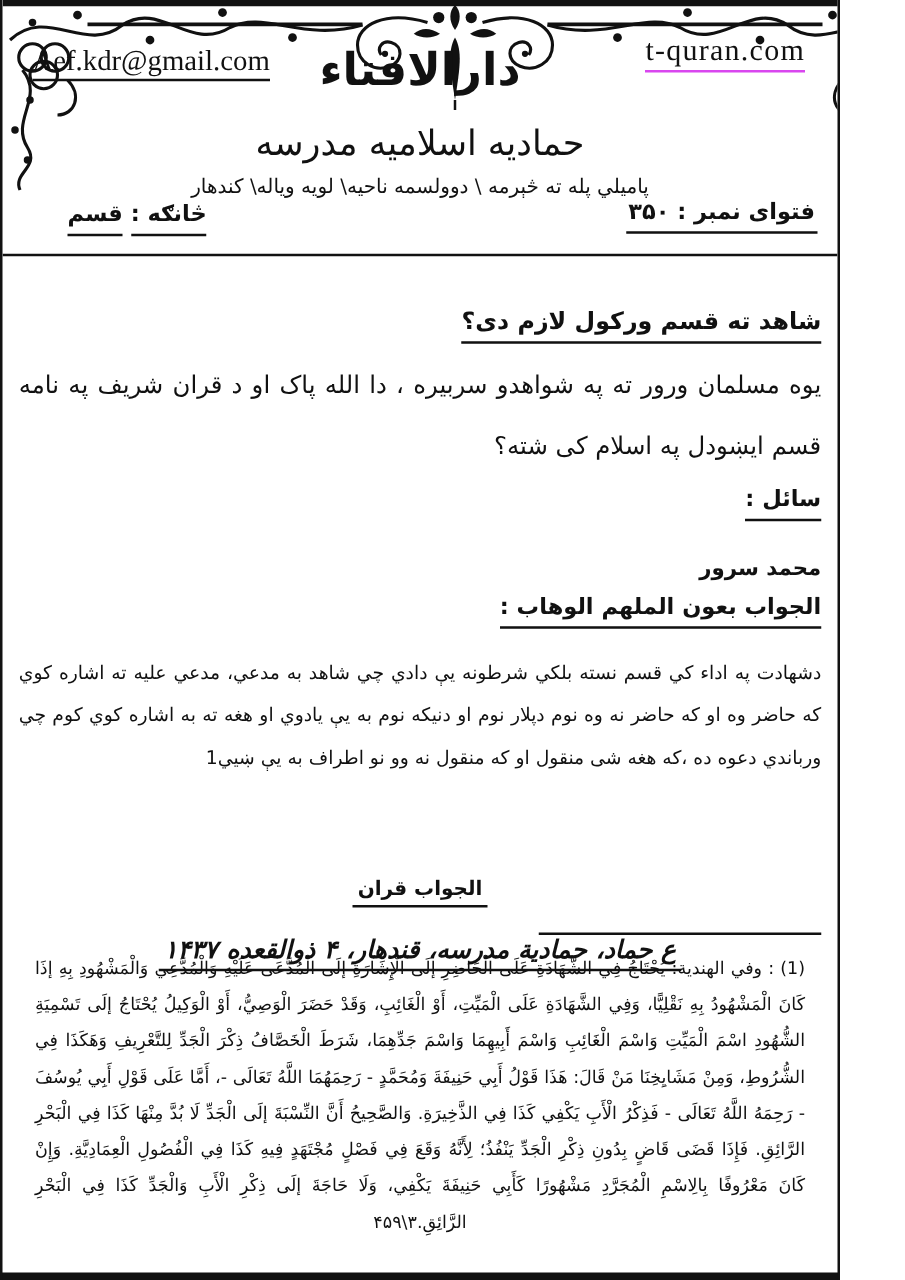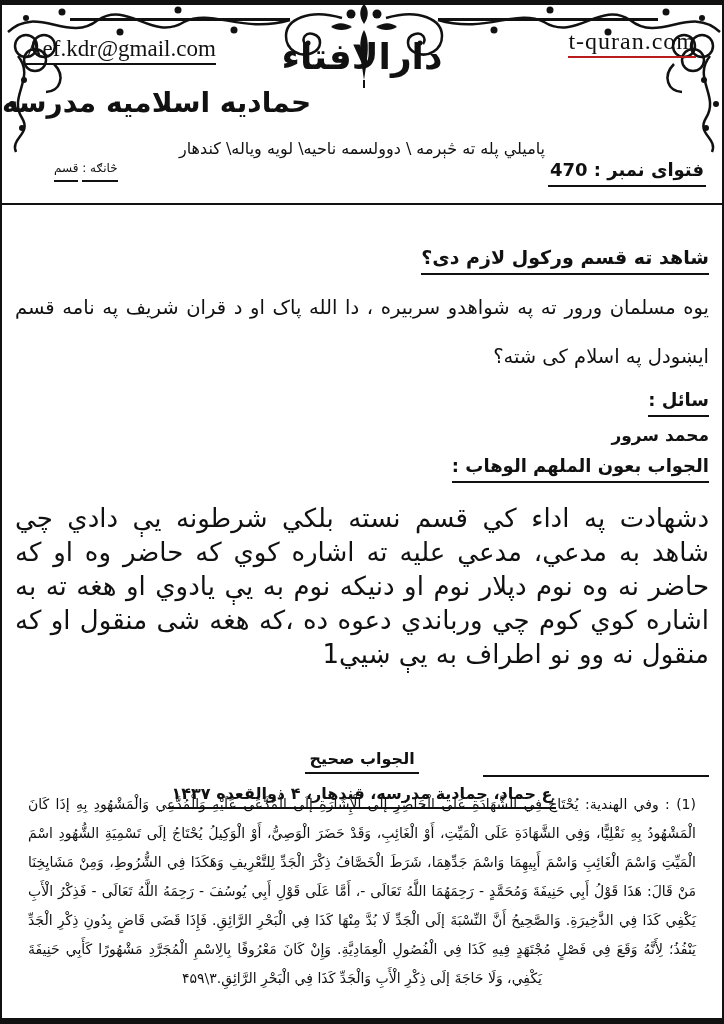--- a/index.html
+++ b/index.html
@@ -1,18 +1,18 @@
 <!DOCTYPE html>
 <html><head>
 <meta charset="utf-8">
 <style>
   html,body { margin:0; padding:0; background:#ffffff; }
   .page {
     position:relative;
-    width:724px; height:1024px;
+    width:672px; height:1024px;
     box-sizing:border-box;
     background:#ffffff;
     color:#111;
     border-left:2px solid #111;
     border-right:2px solid #111;
     border-bottom:6px solid #111;
     overflow:hidden;
     font-family:"DejaVu Sans", sans-serif;
   }
   .ornament { position:absolute; top:0; left:0; pointer-events:none; }
@@ -21,44 +21,44 @@
     position:absolute; left:24px; top:36px;
     font-family:"Liberation Serif", serif;
     font-size:23px; color:#111;
     border-bottom:2px solid #111; padding-bottom:1px;
     text-decoration:none;
   }
   .website {
     position:absolute; right:26px; top:28px;
     font-family:"Liberation Serif", serif;
     font-size:24px; letter-spacing:1px; color:#111;
-    border-bottom:2px solid #b91c1c; padding-bottom:1px;
+    border-bottom:2px solid #d946ef; padding-bottom:1px;
     text-decoration:none;
   }
   .title {
     position:absolute; top:36px; left:0; width:100%;
     text-align:center; font-size:36px; font-weight:bold;
     letter-spacing:2px;
   }
   .org {
-    position:absolute; top:86px; left:0; width:100%;
-    font-size:28px; font-weight:bold;
+    position:absolute; top:98px; left:0; width:100%;
+    text-align:center; font-size:28px; font-weight:normal;
   }
   .address {
     position:absolute; top:139px; left:0; width:100%;
     text-align:center; font-size:16px; direction:rtl;
   }
   .fatwa-no {
     position:absolute; top:159px; right:16px;
     direction:rtl; font-size:18px; font-weight:bold;
     border-bottom:2px solid #111; padding:0 2px 5px 2px;
   }
   .section-tag {
     position:absolute; top:161px; left:52px;
-    direction:rtl; font-size:12px; font-weight:normal;
+    direction:rtl; font-size:18px; font-weight:bold;
   }
   .section-tag .u { border-bottom:2px solid #111; padding-bottom:5px; }
   .divider {
     position:absolute; top:203px; left:0; right:0;
     border-top:2px solid #111; height:0;
   }
 
   .content {
     position:absolute; top:224px; left:13px; right:13px;
     direction:rtl; text-align:right;
@@ -69,38 +69,38 @@
     margin-top:22px;
   }
   .q-body {
     font-size:19.5px; line-height:49px; margin:8px 0 0 0;
     text-align:justify; text-align-last:right;
   }
   .asker-label {
     display:inline-block; font-size:18px; font-weight:bold;
     border-bottom:2px solid #111; padding-bottom:5px; margin-top:8px;
   }
-  .asker-name { font-size:17px; font-weight:bold; margin-top:8px; }
+  .asker-name { font-size:17px; font-weight:bold; margin-top:28px; }
   .a-heading {
     display:inline-block; font-size:18px; font-weight:bold;
     border-bottom:2px solid #111; padding-bottom:5px; margin-top:10px;
   }
   .a-body {
-    font-size:26px; line-height:34px; margin:18px 0 0 0;
+    font-size:15px; line-height:34px; margin:18px 0 0 0;
     text-align:justify; text-align-last:right;
   }
 
   .signature { text-align:center; margin-top:78px; direction:rtl; }
   .sig-approval {
     display:inline-block; font-size:16px; font-weight:bold;
     border-bottom:2px solid #111; padding:0 4px 4px 4px;
   }
   .sig-attribution {
-    display:inline-block; font-size:16px; font-weight:bold;
-    border-bottom:2px solid #111; padding:0 4px 4px 4px; margin-top:10px;
+    display:inline-block; font-size:20px; font-weight:bold;
+    border-bottom:2px solid #111; padding:0 4px 4px 4px; margin-top:21px;font-style:italic;
   }
 
   .footnote { position:absolute; left:13px; right:13px; bottom:12px; }
   .footnote-sep {
     width:226px; margin-left:auto; margin-bottom:8px;
     border-top:2px solid #111; height:0;
   }
   .footnote-text {
     direction:rtl; font-size:14px; line-height:29px; margin:13px;
     text-align:justify; text-align-last:center;
@@ -176,39 +176,39 @@
 
   <a class="email">Aef.kdr@gmail.com</a>
   <a class="website">t-quran.com</a>
 
   <div class="title">دارالافتاء</div>
   <div class="org">حماديه اسلاميه مدرسه</div>
   <div class="address">پاميلي پله ته څېرمه \ دوولسمه ناحيه\ لويه وياله\ كندهار</div>
 
   <div class="fatwa-no">
     <span>فتواى نمبر :</span>
-    <span>470</span>
+    <span>۳۵۰</span>
   </div>
   <div class="section-tag">
     <span class="u">څانګه :</span>
     <span class="u">قسم</span>
   </div>
 
   <div class="divider"></div>
 
   <div class="content">
     <div><span class="q-heading">شاهد ته قسم وركول لازم دى؟</span></div>
     <p class="q-body">يوه مسلمان ورور ته په شواهدو سربيره ، دا الله پاک او د قران شريف په نامه قسم ايښودل په اسلام كى شته؟</p>
     <div><span class="asker-label">سائل :</span></div>
     <div class="asker-name">محمد سرور</div>
     <div><span class="a-heading">الجواب بعون الملهم الوهاب :</span></div>
     <p class="a-body">دشهادت په اداء كي قسم نسته بلكي شرطونه يې دادي چي شاهد به مدعي، مدعي عليه ته اشاره كوي كه حاضر وه او كه حاضر نه وه نوم دپلار نوم او دنيكه نوم به يې يادوي او هغه ته به اشاره كوي كوم چي ورباندي دعوه ده ،كه هغه شى منقول او كه منقول نه وو نو اطراف به يې ښيي1</p>
 
     <div class="signature">
-      <div><span class="sig-approval">الجواب صحيح</span></div>
+      <div><span class="sig-approval">الجواب قران</span></div>
       <div><span class="sig-attribution">ع حماد، حمادية مدرسه، قندهار، ۴ ذوالقعده ۱۴۳۷</span></div>
     </div>
   </div>
 
   <div class="footnote">
     <div class="footnote-sep"></div>
     <p class="footnote-text">(1) : وفي الهندية: يُحْتَاجُ فِي الشَّهَادَةِ عَلَى الْحَاضِرِ إلَى الْإِشَارَةِ إلَى الْمُدَّعَى عَلَيْهِ وَالْمُدَّعِي وَالْمَشْهُودِ بِهِ إذَا كَانَ الْمَشْهُودُ بِهِ نَقْلِيًّا، وَفِي الشَّهَادَةِ عَلَى الْمَيِّتِ، أَوْ الْغَائِبِ، وَقَدْ حَضَرَ الْوَصِيُّ، أَوْ الْوَكِيلُ يُحْتَاجُ إلَى تَسْمِيَةِ الشُّهُودِ اسْمَ الْمَيِّتِ وَاسْمَ الْغَائِبِ وَاسْمَ أَبِيهِمَا وَاسْمَ جَدِّهِمَا، شَرَطَ الْخَصَّافُ ذِكْرَ الْجَدِّ لِلتَّعْرِيفِ وَهَكَذَا فِي الشُّرُوطِ، وَمِنْ مَشَايِخِنَا مَنْ قَالَ: هَذَا قَوْلُ أَبِي حَنِيفَةَ وَمُحَمَّدٍ - رَحِمَهُمَا اللَّهُ تَعَالَى -، أَمَّا عَلَى قَوْلِ أَبِي يُوسُفَ - رَحِمَهُ اللَّهُ تَعَالَى - فَذِكْرُ الْأَبِ يَكْفِي كَذَا فِي الذَّخِيرَةِ. وَالصَّحِيحُ أَنَّ النِّسْبَةَ إلَى الْجَدِّ لَا بُدَّ مِنْهَا كَذَا فِي الْبَحْرِ الرَّائِقِ. فَإِذَا قَضَى قَاضٍ بِدُونِ ذِكْرِ الْجَدِّ يَنْفُذُ؛ لِأَنَّهُ وَقَعَ فِي فَصْلٍ مُجْتَهَدٍ فِيهِ كَذَا فِي الْفُصُولِ الْعِمَادِيَّةِ. وَإِنْ كَانَ مَعْرُوفًا بِالِاسْمِ الْمُجَرَّدِ مَشْهُورًا كَأَبِي حَنِيفَةَ يَكْفِي، وَلَا حَاجَةَ إلَى ذِكْرِ الْأَبِ وَالْجَدِّ كَذَا فِي الْبَحْرِ الرَّائِقِ.۳\۴۵۹</p>
   </div>
 
 </div>

